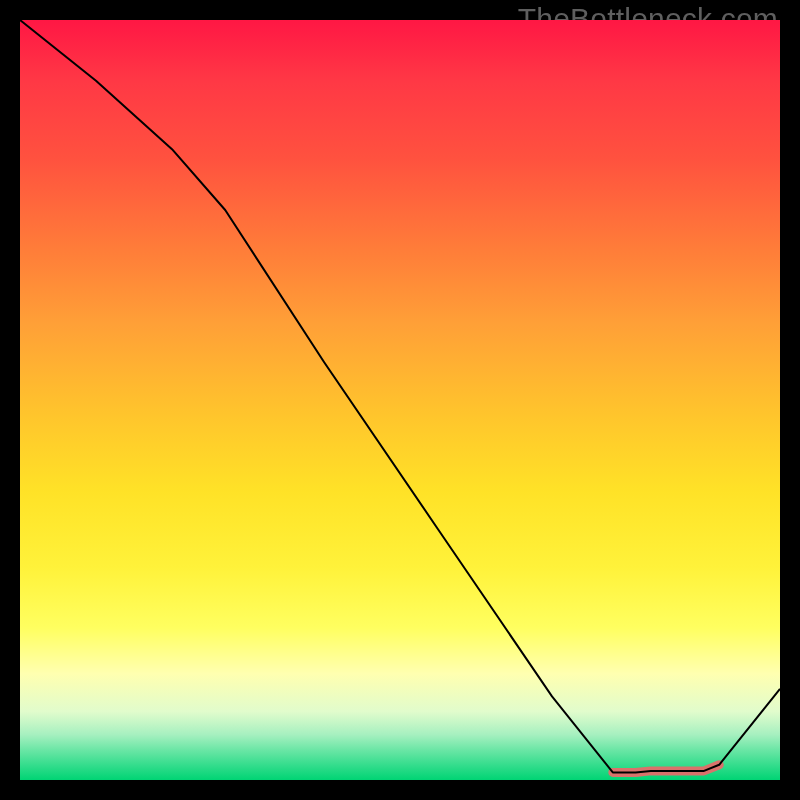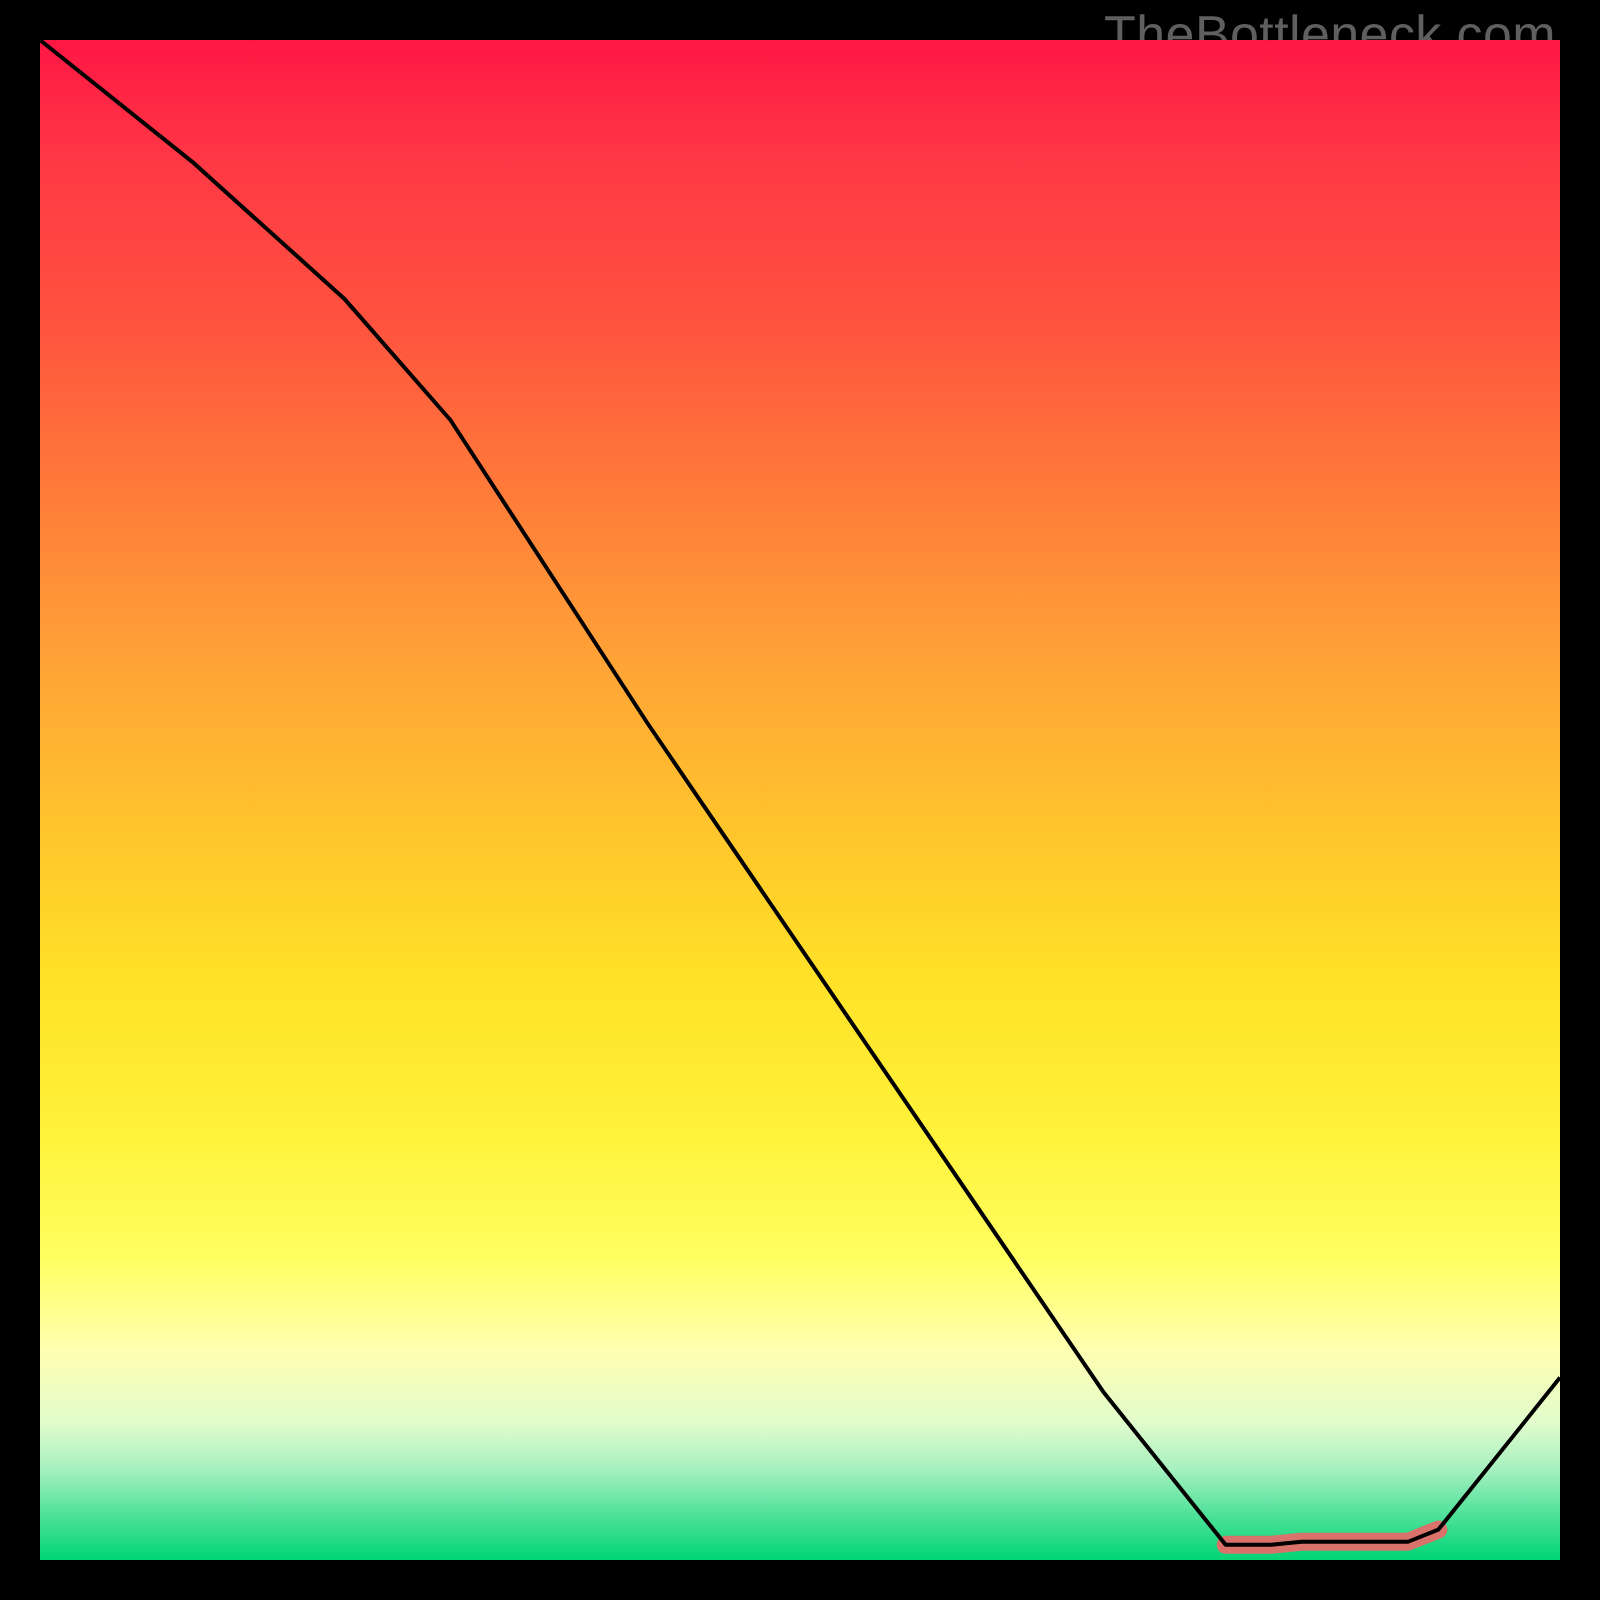--- a/index.html
+++ b/index.html
@@ -46,21 +46,21 @@
     top: 0;
     width: 760px;
     height: 760px;
     overflow: visible;
   }
   .watermark {
     position: absolute;
     top: 2px;
     right: 22px;
     color: #5f5f5f;
-    font-size: 26px;
+    font-size: 30px;
     font-weight: 400;
     letter-spacing: 0.2px;
   }
 </style>
 </head>
 <body>
 
 <div class="container">
   <div class="watermark">TheBottleneck.com</div>
   <div class="plot-area">

